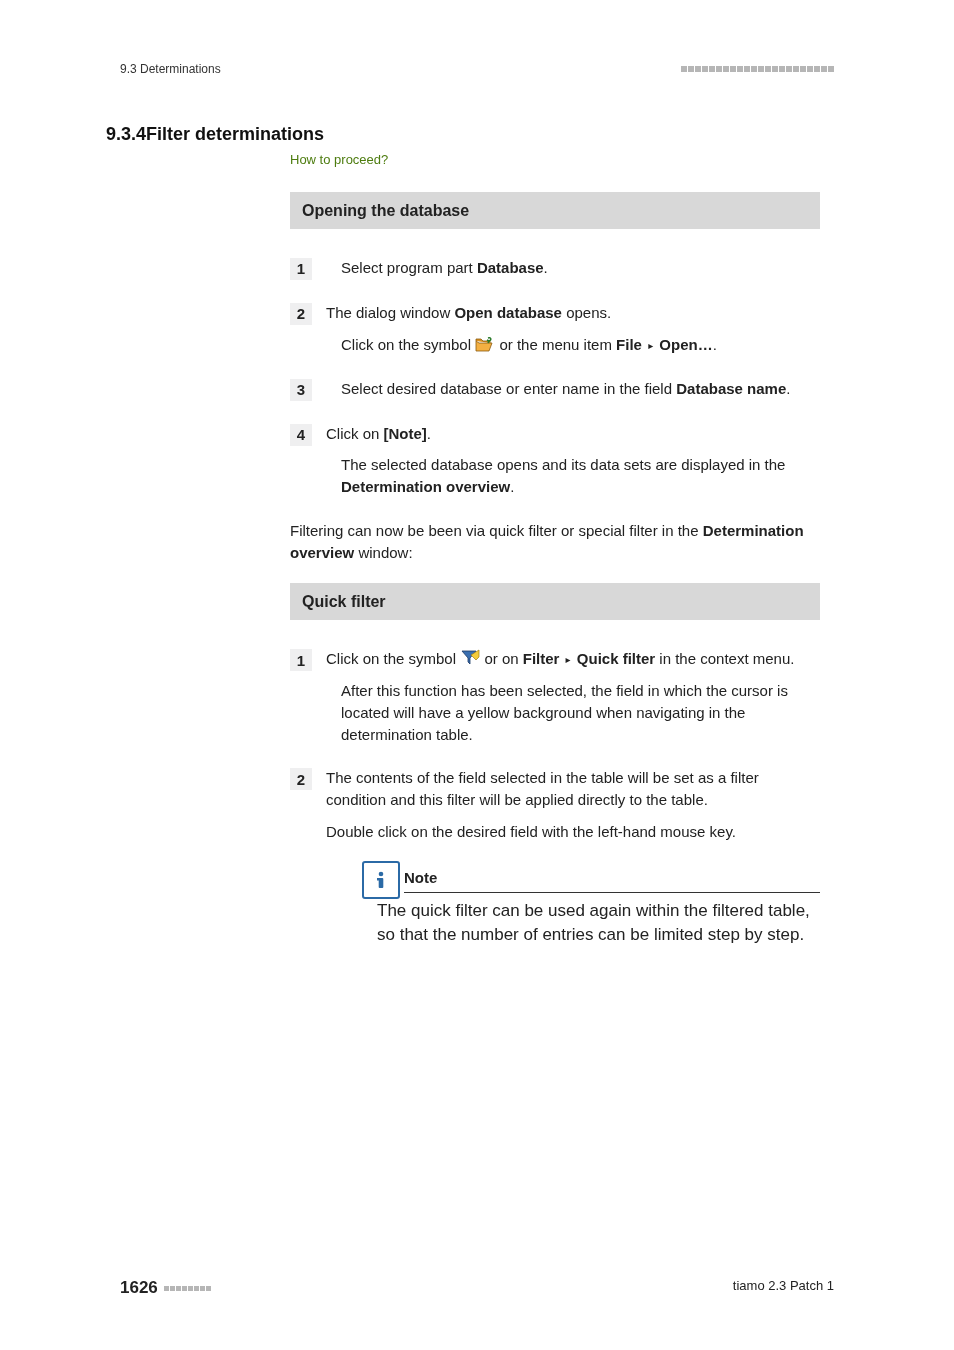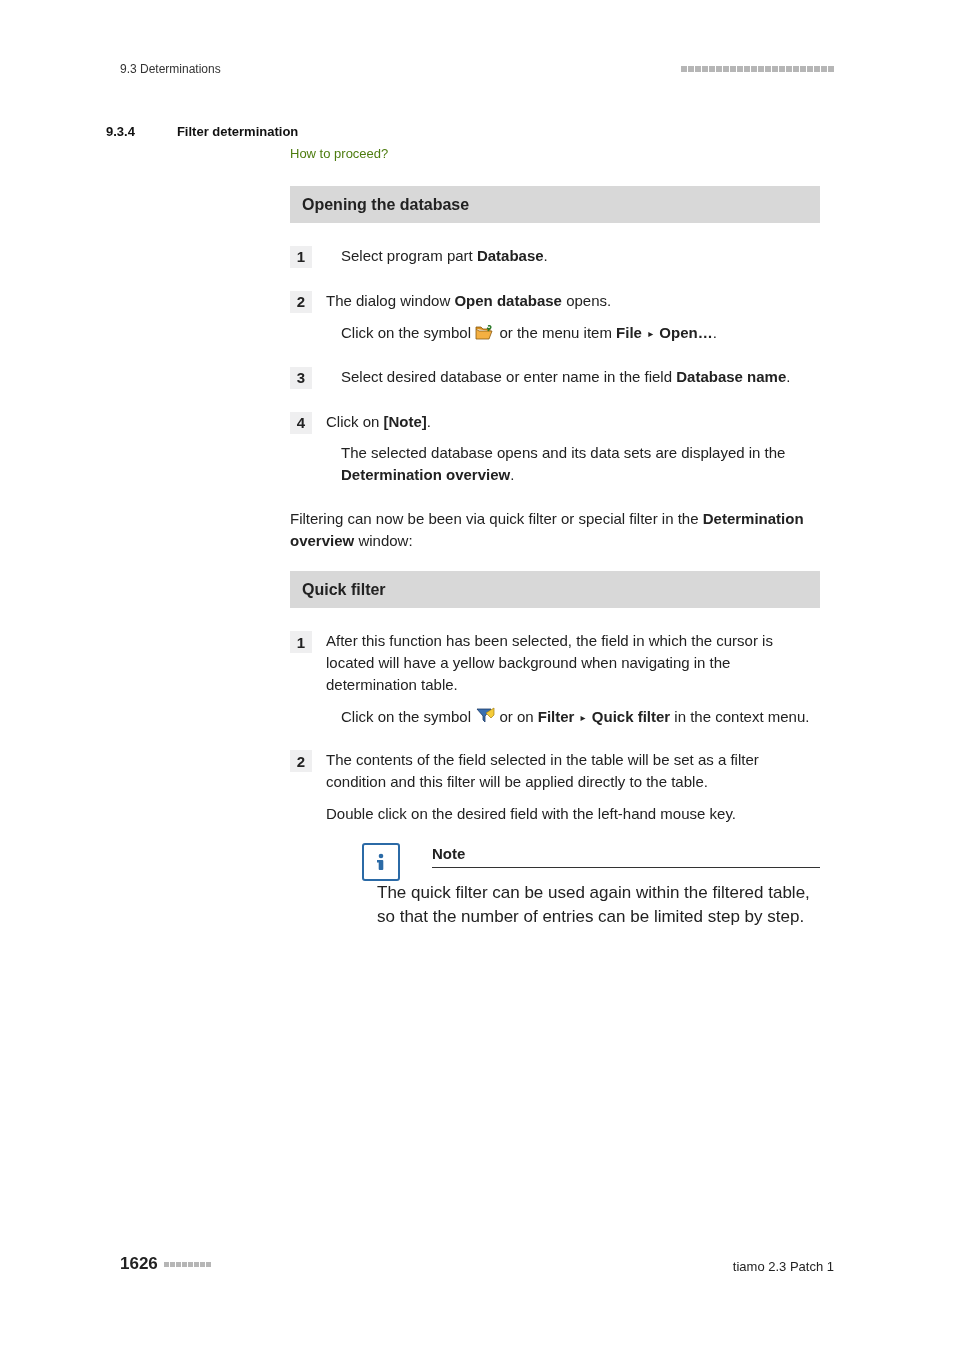--- a/index.html
+++ b/index.html
@@ -35,23 +35,22 @@
     background: #b6b6b6;
     display: inline-block;
   }
   .squares.small span {
     width: 5px;
     height: 5px;
   }
   .sec-heading {
     display: flex;
     align-items: baseline;
-    gap: 42px;
-    font-weight: 700;
-    font-size: 13px;
+    font-weight: 700;
+    font-size: 18px;
     color: #111;
     margin-top: 8px;
     margin-bottom: 6px;
     margin-left: -14px;
   }
   .content {
     margin-left: 170px;
     width: 530px;
     font-size: 15px;
     line-height: 1.45;
@@ -60,21 +59,21 @@
   .how-to {
     font-size: 13px;
     color: #4d7c0f;
     margin-bottom: 22px;
   }
   .block-title {
     background: #d8d8d8;
     font-weight: 700;
     font-size: 16px;
     padding: 7px 12px;
-    margin-bottom: 22px;
+    margin-bottom: 28px;
     margin-top: 10px;
   }
   .step {
     display: flex;
     margin-bottom: 22px;
     align-items: flex-start;
   }
   .step .num-box {
     background: #efeff0;
     font-weight: 700;
@@ -105,22 +104,22 @@
   .icon-folder, .icon-filter {
     display: inline-block;
     vertical-align: -3px;
   }
   .note-box {
     margin-top: 18px;
     margin-left: 36px;
   }
   .note-head {
     display: flex;
-    align-items: flex-start;
-    gap: 32px;
+    align-items: center;
+    gap: 4px;
   }
   .note-head .note-icon {
     width: 34px;
     height: 34px;
     border: 2px solid #2b6aa6;
     border-radius: 3px;
     display: flex;
     align-items: center;
     justify-content: center;
     flex-shrink: 0;
@@ -135,26 +134,26 @@
     border-bottom: 1px solid #333;
     display: block;
     width: 100%;
   }
   .note-body {
     margin-top: 14px;
     font-size: 17px;
   }
   .footer {
     position: absolute;
-    bottom: 76px;
+    bottom: 52px;
     left: 120px;
     right: 120px;
     display: flex;
     justify-content: space-between;
-    align-items: flex-end;
+    align-items: flex-start;
     font-size: 13px;
   }
   .footer .pg {
     font-weight: 700;
     font-size: 17px;
     display: flex;
     align-items: center;
     gap: 6px;
   }
   .tri {
@@ -191,21 +190,21 @@
         <span></span>
         <span></span>
         <span></span>
         <span></span>
         <span></span>
     </span>
   </div>
 
   <div class="sec-heading">
     <span>9.3.4</span>
-    <span>Filter determination</span>
+    <span>Filter determinations</span>
   </div>
 
   <div class="content">
     <div class="how-to">How to proceed?</div>
 
     <div class="block-title">Opening the database</div>
 
     <div id="opening-steps">
         <div class="step">
           <span class="num-box">1</span>
@@ -243,25 +242,25 @@
     <p class="para">
       <span>Filtering can now be been via quick filter or special filter in the </span><b>Determination overview</b><span> window:</span>
     </p>
 
     <div class="block-title">Quick filter</div>
 
     <div id="quick-steps">
         <div class="step">
           <span class="num-box">1</span>
           <div class="body">
-            <p>After this function has been selected, the field in which the cursor is located will have a yellow background when navigating in the determination table.</p>
             <p>Click on the symbol <svg class="icon-filter" width="20" height="18" viewBox="0 0 20 18">
                 <polygon points="2,2 16,2 10,9 10,15 8,13 8,9" fill="#3a6fb0" stroke="#1d3a66" stroke-width="0.8"></polygon>
                 <polygon points="11,6 19,1 19,8 16,11" fill="#f5cc3a" stroke="#a37f12" stroke-width="0.7"></polygon>
               </svg> or on <b>Filter</b> <span class="tri">▸</span> <b>Quick filter</b> in the context menu.</p>
+            <p>After this function has been selected, the field in which the cursor is located will have a yellow background when navigating in the determination table.</p>
           </div>
         </div>
         <div class="step">
           <span class="num-box">2</span>
           <div class="body">
             <p>The contents of the field selected in the table will be set as a filter condition and this filter will be applied directly to the table.</p>
             <p>Double click on the desired field with the left-hand mouse key.</p>
             <div class="note-box">
               <div class="note-head">
                 <span class="note-icon">

